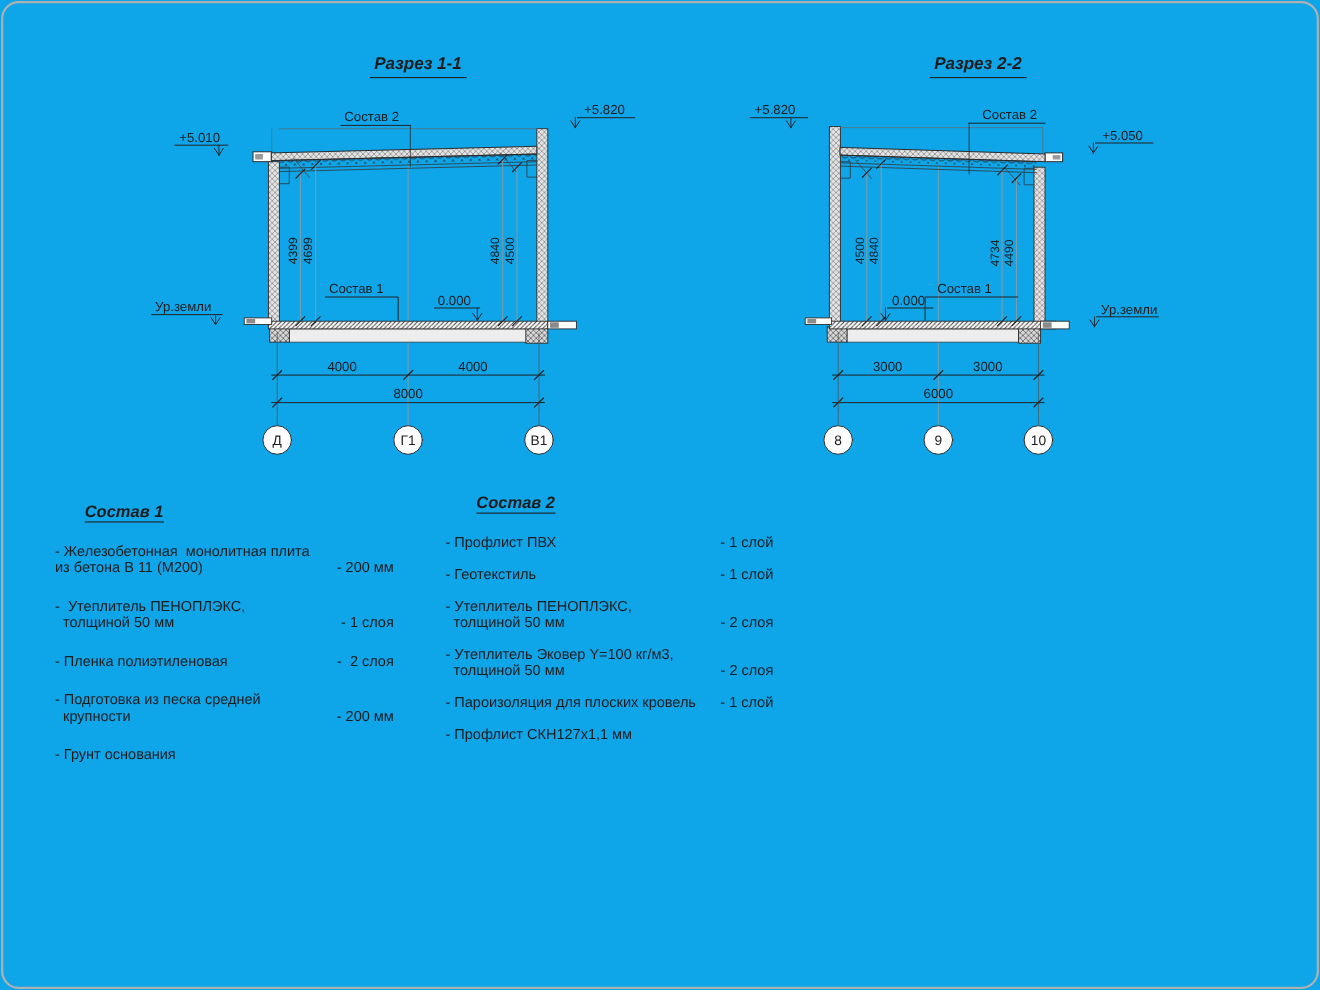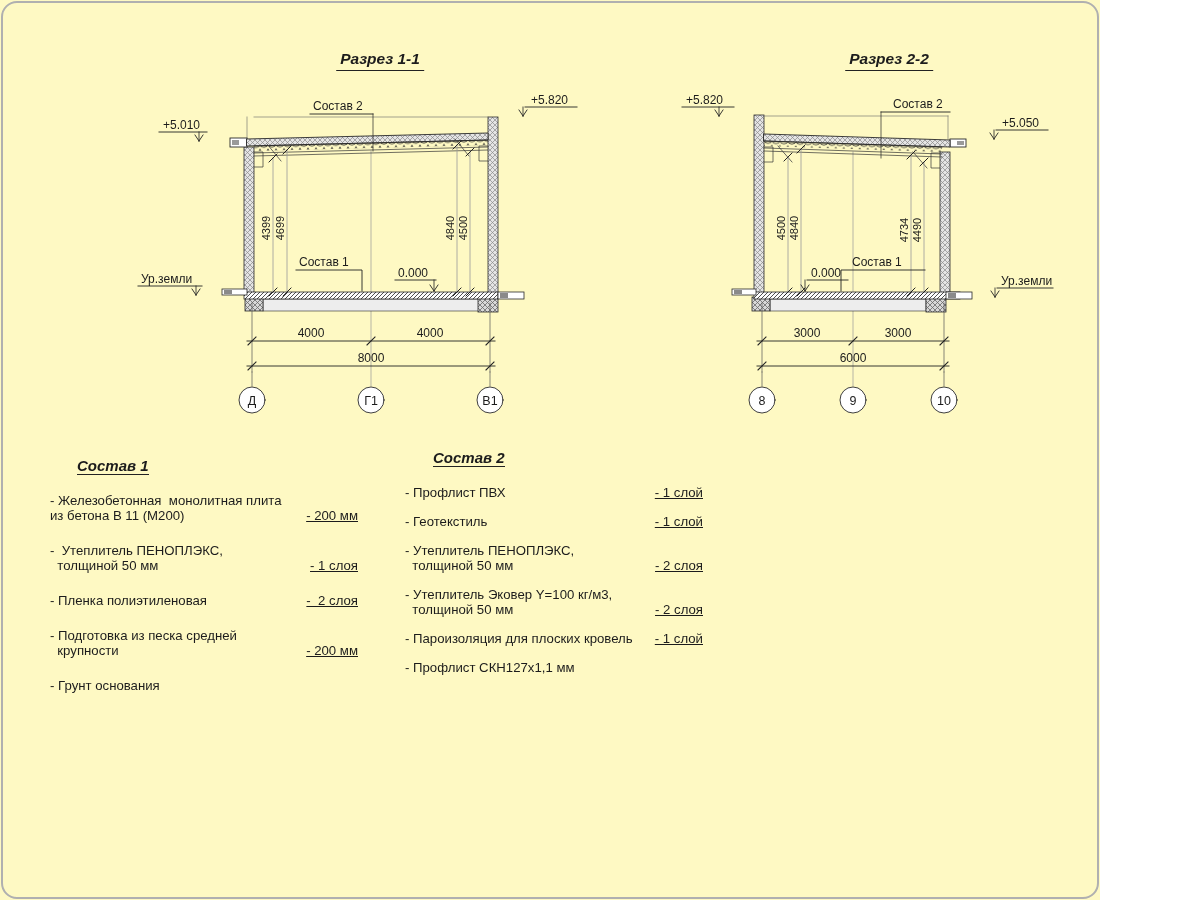--- a/index.html
+++ b/index.html
@@ -1,31 +1,31 @@
 <!DOCTYPE html>
 <html><head>
 <meta charset="utf-8">
 <style>
   html,body{margin:0;padding:0;background:#fff;}
-  #canvas{position:relative;width:1100px;height:900px;background:#fef9c3;overflow:hidden;
+  #canvas{position:relative;width:1200px;height:900px;background:#0ea5e9;overflow:hidden;
           font-family:"Liberation Sans", sans-serif;color:#1c1c1c;}
   .frame{position:absolute;left:1px;top:1px;right:1px;bottom:1px;border:2px solid #b0b0b0;border-radius:16px;pointer-events:none;}
   .drawing-svg{position:absolute;left:0;top:0;}
   .sec-title{position:absolute;top:50px;transform:translateX(-50%);
              font-style:italic;font-weight:600;font-size:15.5px;
              border-bottom:1.5px solid #222;padding:0 4px 2px 4px;white-space:nowrap;}
   .comp{position:absolute;font-size:13.2px;line-height:15px;}
   .comp-title{font-style:italic;font-weight:600;font-size:15px;
               border-bottom:1.3px solid #222;padding-bottom:1px;display:inline-block;}
   .comp-items{margin-top:18px;}
   .comp-item{display:flex;align-items:flex-end;}
   .comp1 .comp-item{margin-bottom:20px;}
   .comp2 .comp-item{margin-bottom:14px;}
   .comp-item .nm{flex:1;white-space:pre-wrap;}
-  .comp-item .qty{white-space:pre;text-align:right;text-decoration:underline;}
+  .comp-item .qty{white-space:pre;text-align:right;}
   svg text{font-family:"Liberation Sans", sans-serif;fill:#1c1c1c;}
   .dimtxt{font-size:12px;}
   .dimv{font-size:11px;}
   .lbl{font-size:12px;}
   .axlbl{font-size:12.5px;}
 </style>
 </head>
 <body>
 
 <div id="canvas">

